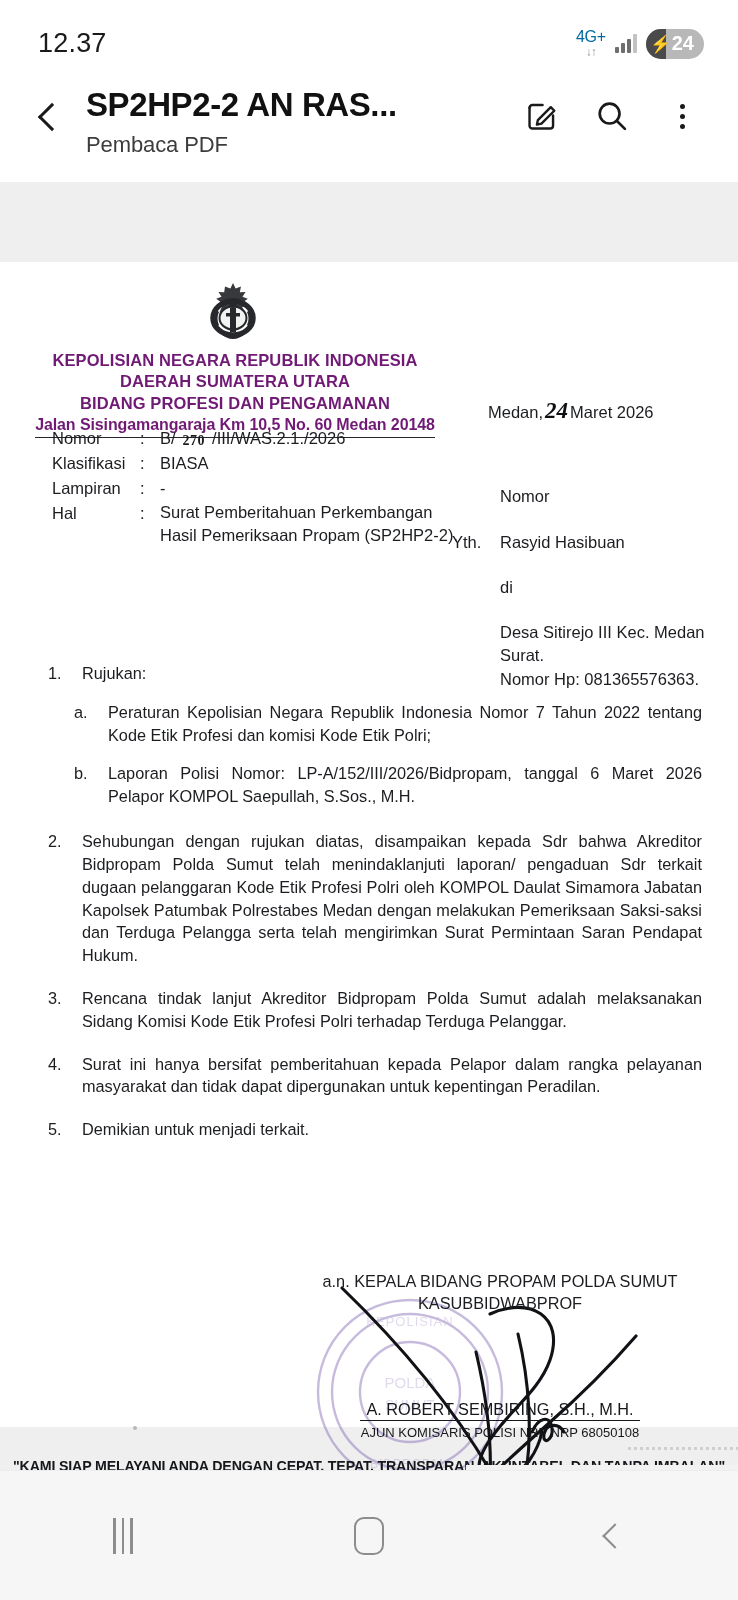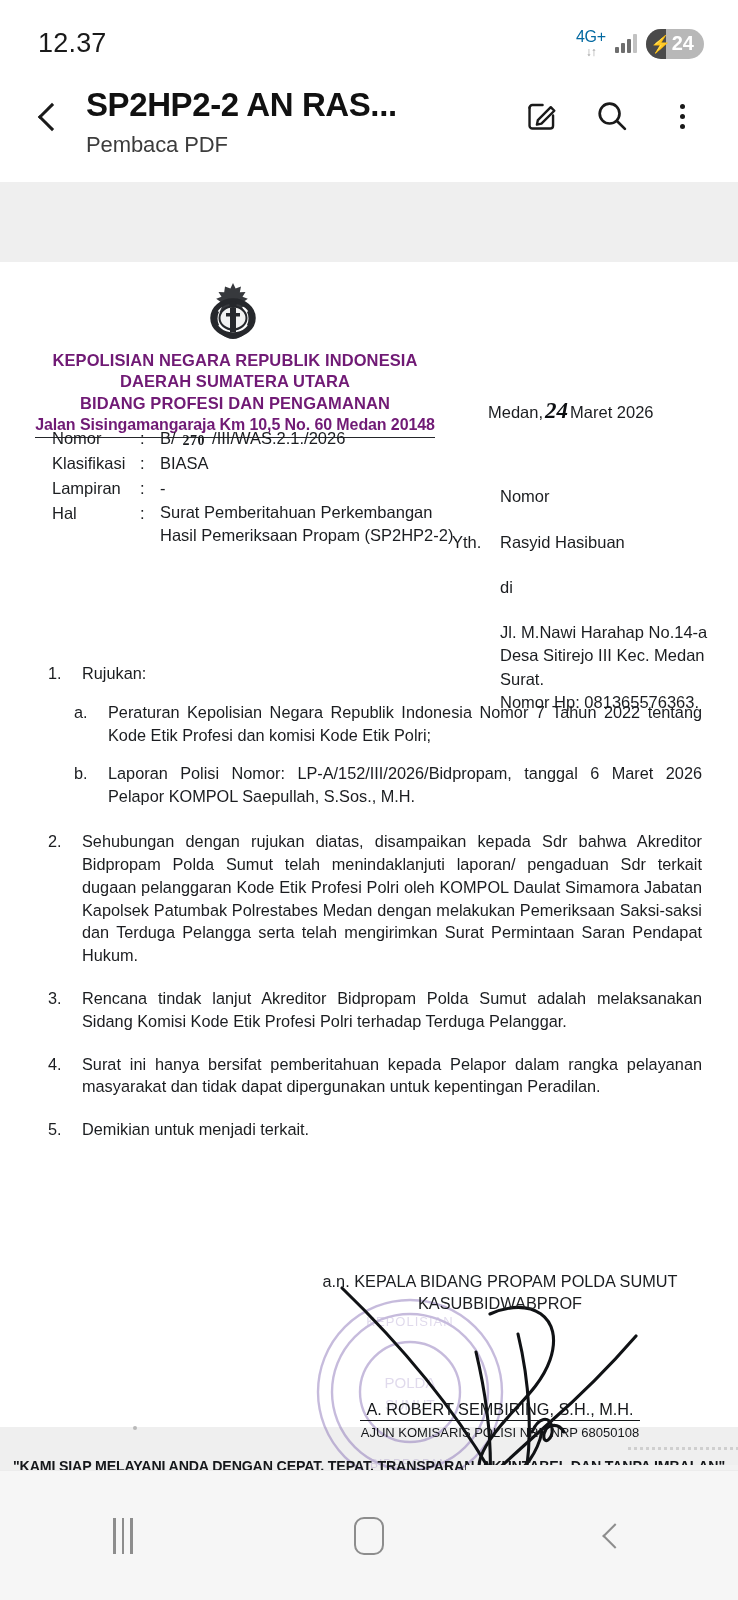--- a/index.html
+++ b/index.html
@@ -285,21 +285,20 @@
             <span>Rasyid Hasibuan</span>
           </div>
           <div class="rec-gap"></div>
           <div class="rec-line">
             <span class="rec-lbl"></span>
             <span>di</span>
           </div>
           <div class="rec-line rec-addr">
             <span class="rec-lbl"></span>
             <span>
-              <div>Jl. M.Nawi Harahap No.14-a</div>
               <div>Desa Sitirejo III Kec. Medan</div>
               <div>Surat.</div>
               <div>Nomor Hp: 081365576363.</div>
             </span>
           </div>
         </div>
 
         <div class="body">
 
           <div class="li">

